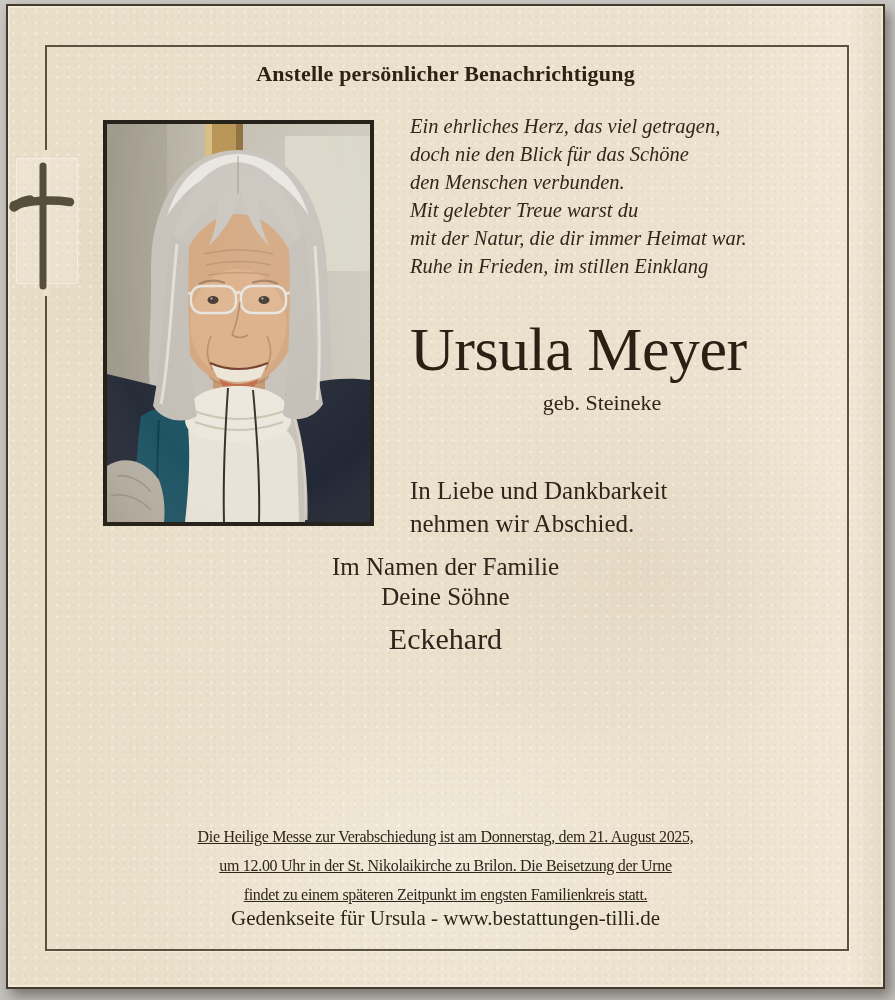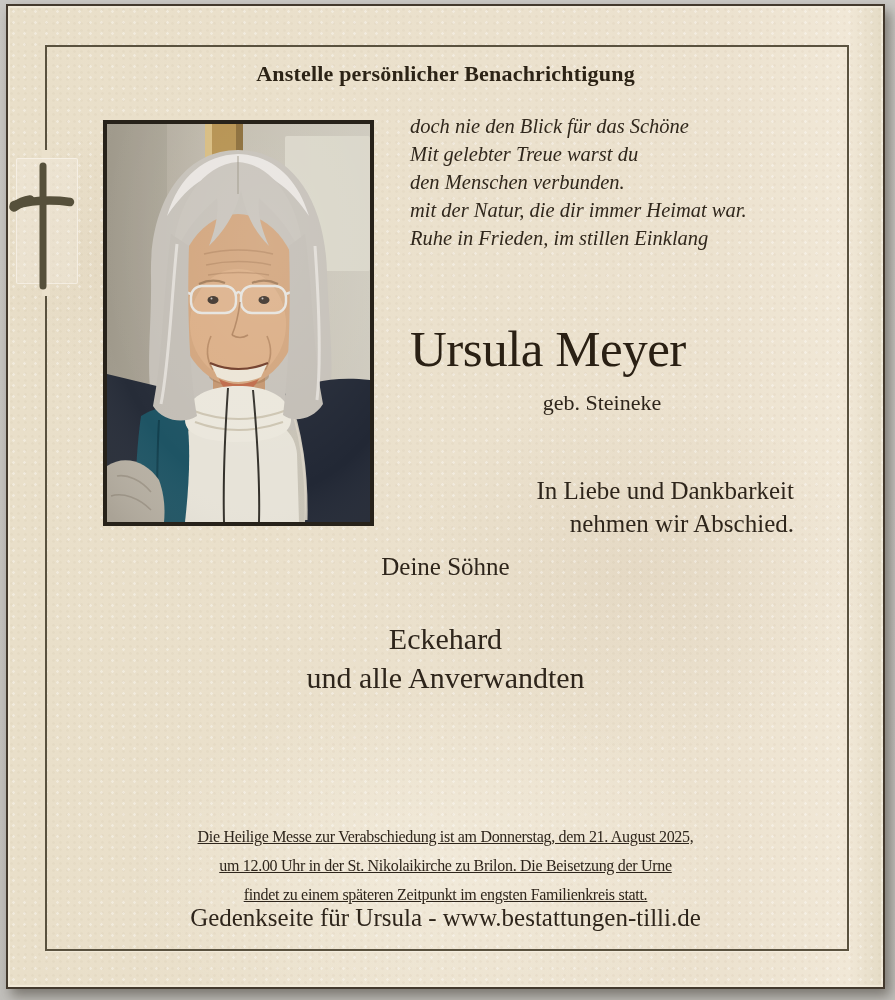--- a/index.html
+++ b/index.html
@@ -51,42 +51,42 @@
     border:4px solid #27221a;background:#c4beb0;
   }
   .photo svg{display:block;}
   .right-col{position:absolute;left:402px;top:0;width:384px;height:600px;}
   .poem{
     position:absolute;left:0;top:106px;width:100%;
     font-style:italic;font-size:20.5px;line-height:28px;color:#30271c;
   }
   .name{
     position:absolute;left:0;top:312px;width:100%;
-    font-size:51px;line-height:62px;letter-spacing:-0.5px;color:#2a2014;
+    font-size:62px;line-height:62px;letter-spacing:-0.5px;color:#2a2014;
     white-space:nowrap;
   }
   .maiden{
     position:absolute;left:0;top:384px;width:100%;
     text-align:center;font-size:22px;line-height:26px;
   }
   .dates{
     position:absolute;left:0;top:419px;width:100%;
     display:flex;justify-content:space-between;
     font-size:23px;line-height:28px;
   }
   .farewell{
     position:absolute;left:0;top:468px;width:100%;
-    font-size:25px;line-height:33px;text-align:right;
+    font-size:25px;line-height:33px;
   }
   .centerblock{position:absolute;left:0;width:100%;text-align:center;}
   .family-intro{top:546px;font-size:25px;line-height:30px;}
   .mourners{top:614px;font-size:30px;line-height:38.5px;}
   .contact{top:753px;font-size:21px;line-height:26px;}
   .service{top:816px;font-size:16px;line-height:29px;letter-spacing:-0.3px;text-decoration:underline;}
-  .memorial{top:899px;font-size:25px;line-height:26px;}
+  .memorial{top:899px;font-size:21px;line-height:26px;}
 </style>
 </head>
 <body>
 
 <div class="page">
   <div class="ad">
 
     <div class="inner-frame"></div>
     <div class="cross-patch"></div>
     <div class="cross-box"></div>
@@ -183,41 +183,42 @@
         <g stroke="#e8e5e0" stroke-width="3" fill="none" opacity="0.8">
           <path d="M70,120 C64,180 62,240 54,280"></path>
           <path d="M208,122 C212,180 214,240 210,276"></path>
         </g>
         <rect width="263" height="398" fill="url(#vign)"></rect>
       </svg>
     </div>
 
     <div class="right-col">
       <div class="poem">
+        <div>Ein ehrliches Herz, das viel getragen,</div>
         <div>doch nie den Blick für das Schöne</div>
+        <div>den Menschen verbunden.</div>
         <div>Mit gelebter Treue warst du</div>
-        <div>den Menschen verbunden.</div>
         <div>mit der Natur, die dir immer Heimat war.</div>
         <div>Ruhe in Frieden, im stillen Einklang</div>
       </div>
       <div class="name">Ursula Meyer</div>
       <div class="maiden">geb. Steineke</div>
       <div class="farewell">
         <div>In Liebe und Dankbarkeit</div>
         <div>nehmen wir Abschied.</div>
       </div>
     </div>
 
     <div class="centerblock family-intro">
+      <div>Im Namen der Familie</div>
       <div>Deine Söhne</div>
     </div>
 
     <div class="centerblock mourners">
       <div>Eckehard</div>
-      <div>und alle Anverwandten</div>
     </div>
 
 
     <div class="centerblock service">
       <div>Die Heilige Messe zur Verabschiedung ist am Donnerstag, dem 21. August 2025,</div>
       <div>um 12.00 Uhr in der St. Nikolaikirche zu Brilon. Die Beisetzung der Urne</div>
       <div>findet zu einem späteren Zeitpunkt im engsten Familienkreis statt.</div>
     </div>
 
     <div class="centerblock memorial">Gedenkseite für Ursula - www.bestattungen-tilli.de</div>

